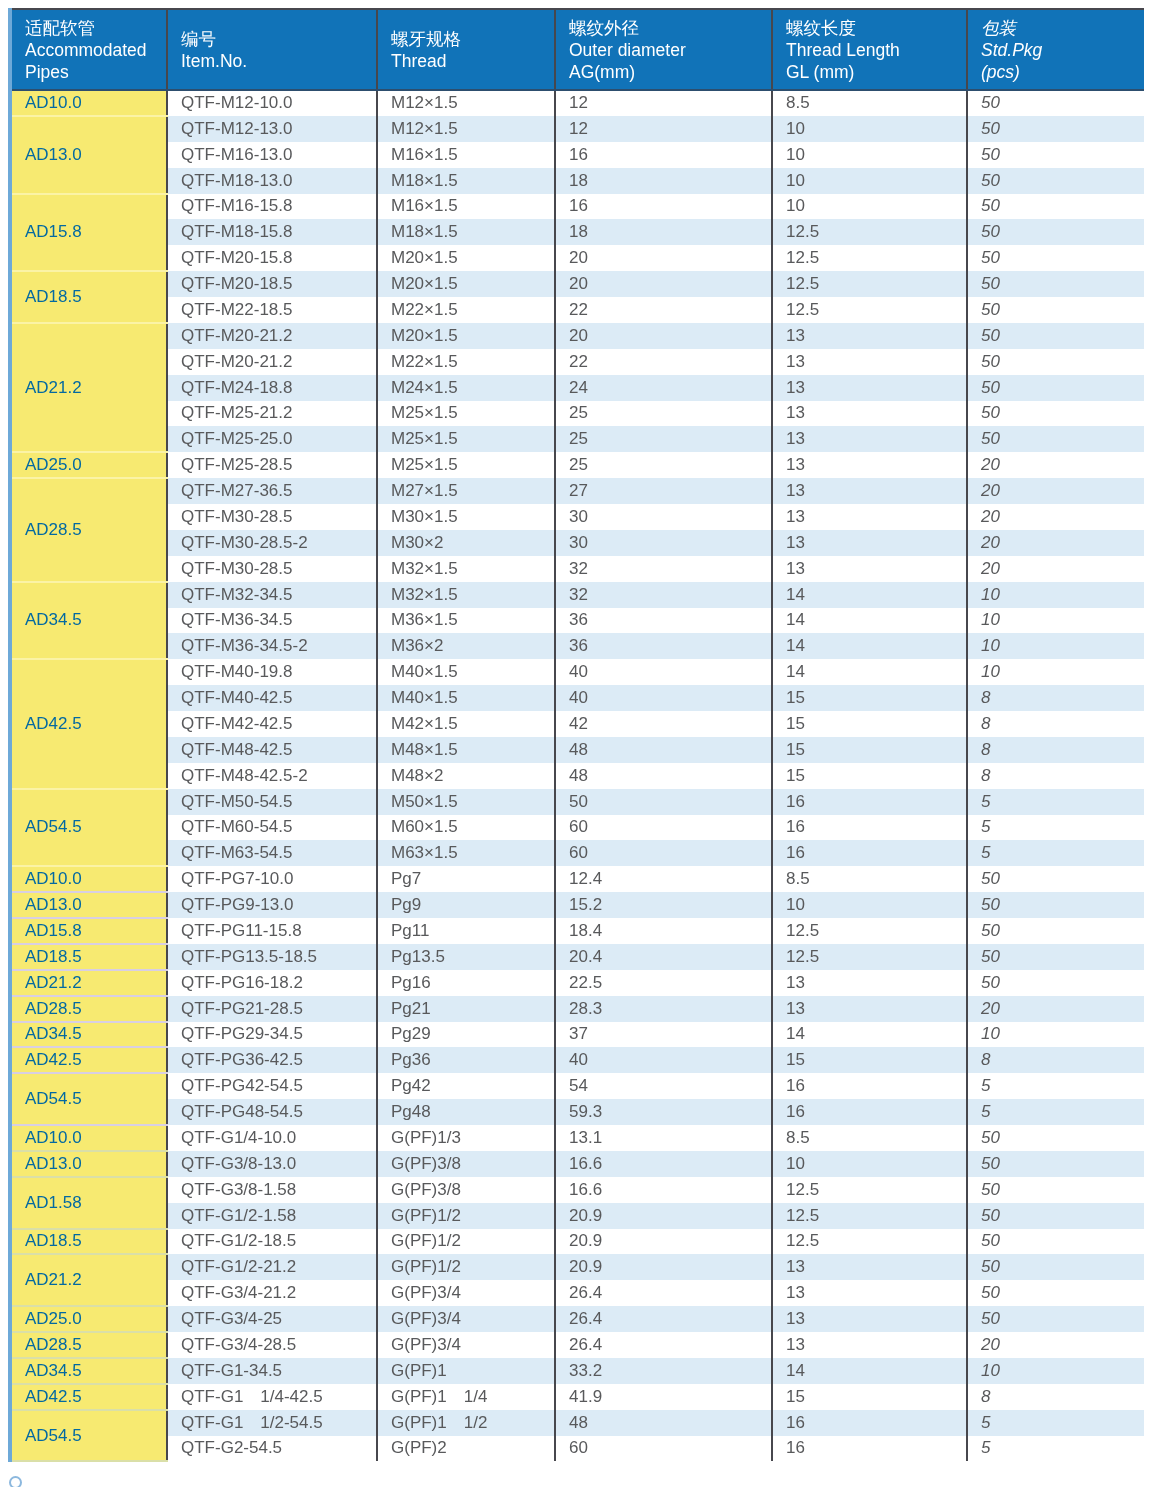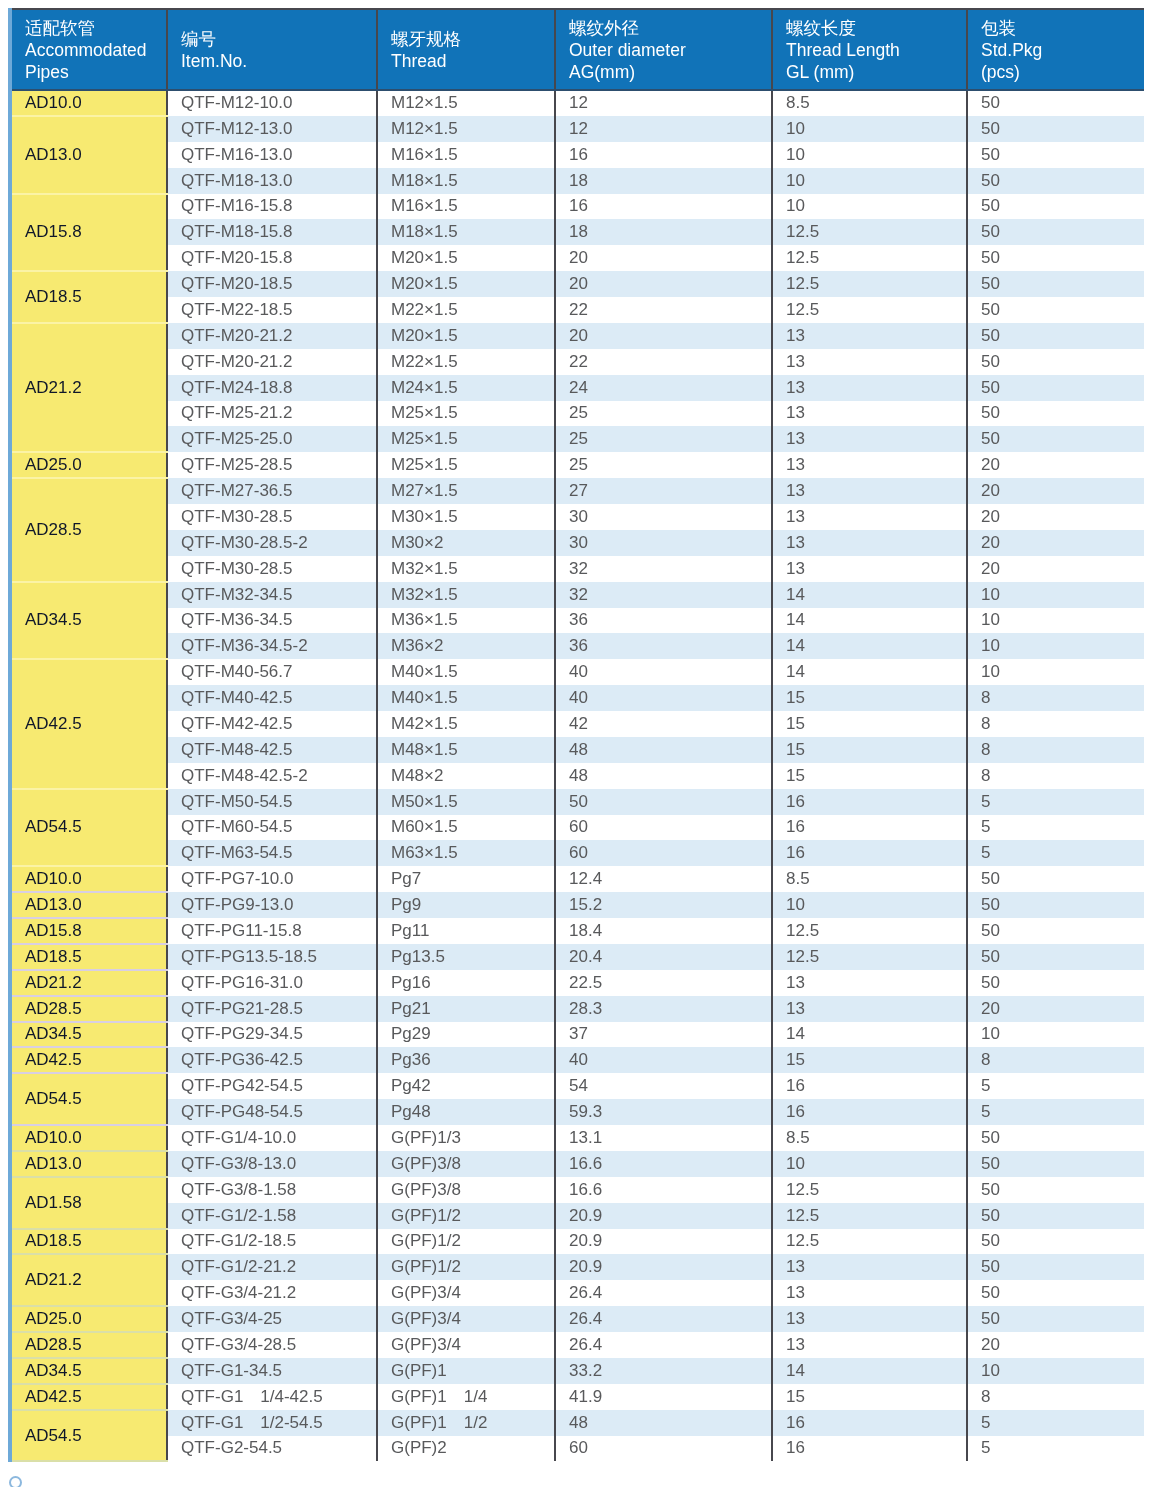--- a/index.html
+++ b/index.html
@@ -12,21 +12,21 @@
   table.catalog {
     position:absolute; left:8px; top:8px; width:1134px;
     border-collapse:collapse; table-layout:fixed;
     border-top:2px solid var(--line,#47474d);
     border-left:4px solid var(--accent,#6ea9d8);
   }
   th, td { margin:0; box-sizing:border-box; }
 
   
   th, td { border-right:2px solid var(--line,#47474d); }
-  th:last-child, td:last-child { border-right:none; }
+  th:last-child, td:last-child { border-right:none;font-style:italic; }
 
   
   thead th {
     background:var(--header-bg,#1173b8);
     color:var(--header-text,#ffffff);
     font-size:17.5px; font-weight:normal; text-align:left;
     height:81px; padding:0 4px 0 13px; vertical-align:middle;
     border-bottom:2px solid #2d4e6e;
   }
   .th-line { display:block; line-height:22px; white-space:nowrap; }
@@ -35,21 +35,21 @@
   tbody tr { height:25.89px; }
   tbody td {
     font-size:17px; color:var(--text,#58595b);
     padding:0 4px 0 13px; vertical-align:middle; white-space:nowrap;
     background:#ffffff;
   }
   tbody tr:nth-child(even) td { background:var(--stripe,#dcebf6); }
 
   
   tbody td.grp {
-    color:#0f172a;
+    color:#0369a1;
     background:#f7ea71 !important;
   }
 
   .footnote-marker {
     position:absolute; left:9px; top:1476px;
     width:13px; height:13px; border-radius:50%;
     border:2px solid #8cb8de; background:#ffffff; box-sizing:border-box;
   }
 </style>
 </head>
@@ -255,21 +255,21 @@
         </tr>
         <tr>
           <td>QTF-M36-34.5-2</td>
           <td>M36×2</td>
           <td>36</td>
           <td>14</td>
           <td>10</td>
         </tr>
         <tr>
           <td class="grp" rowspan="5" style="background: rgb(247, 234, 113); border-bottom: 2px solid rgb(251, 243, 166);">AD42.5</td>
-          <td>QTF-M40-56.7</td>
+          <td>QTF-M40-19.8</td>
           <td>M40×1.5</td>
           <td>40</td>
           <td>14</td>
           <td>10</td>
         </tr>
         <tr>
           <td>QTF-M40-42.5</td>
           <td>M40×1.5</td>
           <td>40</td>
           <td>15</td>
@@ -345,21 +345,21 @@
         <tr>
           <td class="grp" rowspan="1" style="background: rgb(191, 178, 211); border-bottom: 2px solid rgb(216, 207, 227);">AD18.5</td>
           <td>QTF-PG13.5-18.5</td>
           <td>Pg13.5</td>
           <td>20.4</td>
           <td>12.5</td>
           <td>50</td>
         </tr>
         <tr>
           <td class="grp" rowspan="1" style="background: rgb(191, 178, 211); border-bottom: 2px solid rgb(216, 207, 227);">AD21.2</td>
-          <td>QTF-PG16-31.0</td>
+          <td>QTF-PG16-18.2</td>
           <td>Pg16</td>
           <td>22.5</td>
           <td>13</td>
           <td>50</td>
         </tr>
         <tr>
           <td class="grp" rowspan="1" style="background: rgb(191, 178, 211); border-bottom: 2px solid rgb(216, 207, 227);">AD28.5</td>
           <td>QTF-PG21-28.5</td>
           <td>Pg21</td>
           <td>28.3</td>

